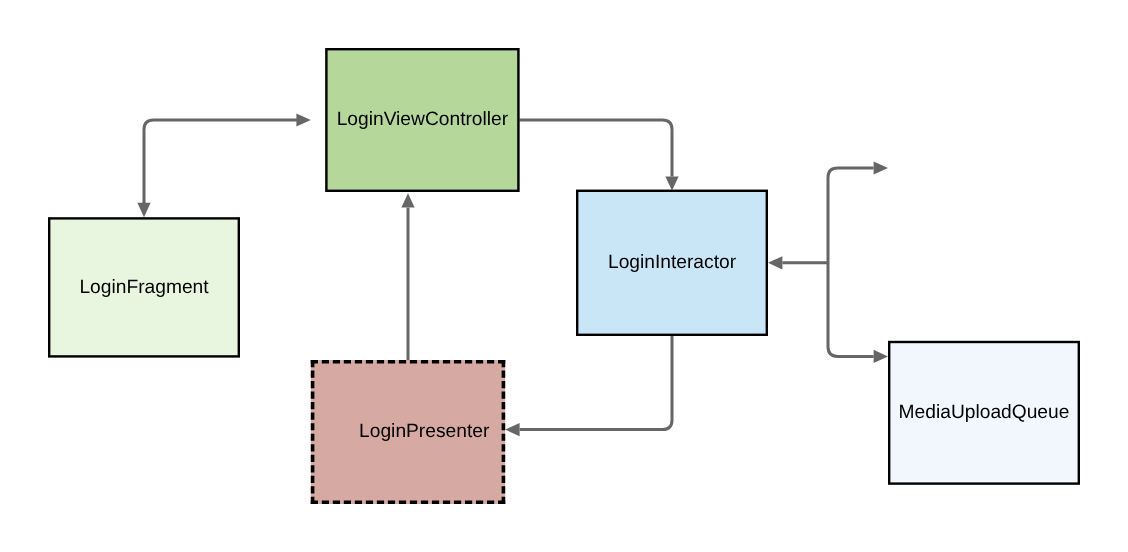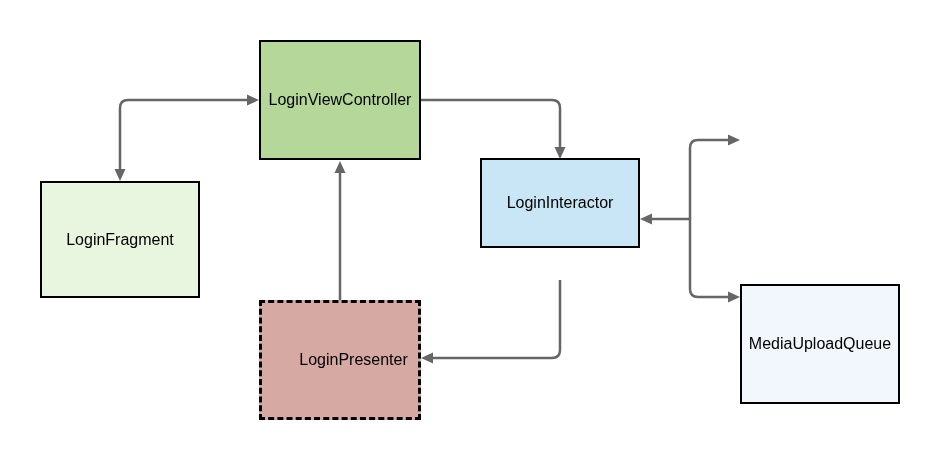--- a/index.html
+++ b/index.html
@@ -67,25 +67,25 @@
       <path d="M 640 219 L 652 213.5 L 652 224.5 Z"></path>
       <path d="M 740 140 L 728 134.5 L 728 145.5 Z"></path>
       <path d="M 740 297 L 728 291.5 L 728 302.5 Z"></path>
     </g>
   </svg>
 
   <div class="node" style="left: 40px; top: 181px; width: 160px; height: 117px; background-color: rgb(233, 246, 223);">
     <span class="node-label">LoginFragment</span>
   </div>
 
-  <div class="node" style="left: 259px; top: 40px; width: 162px; height: 120px; background-color: rgb(181, 216, 154);">
+  <div class="node" style="left: 271px; top: 40px; width: 162px; height: 120px; background-color: rgb(181, 216, 154);">
     <span class="node-label">LoginViewController</span>
   </div>
 
-  <div class="node" style="left: 480px; top: 158px; width: 160px; height: 90px; background-color: rgb(200, 230, 245);">
+  <div class="node" style="left: 480px; top: 158px; width: 160px; height: 122px; background-color: rgb(200, 230, 245);">
     <span class="node-label">LoginInteractor</span>
   </div>
 
   <div class="node dashed" style="left: 259px; top: 300px; width: 162px; height: 120px; background-color: rgb(214, 169, 162); padding-left: 27px;">
     <span class="node-label">LoginPresenter</span>
   </div>
 
 
   <div class="node" style="left: 740px; top: 240px; width: 160px; height: 120px; background-color: rgb(242, 247, 253); margin-top: 44px;">
     <span class="node-label">MediaUploadQueue</span>

